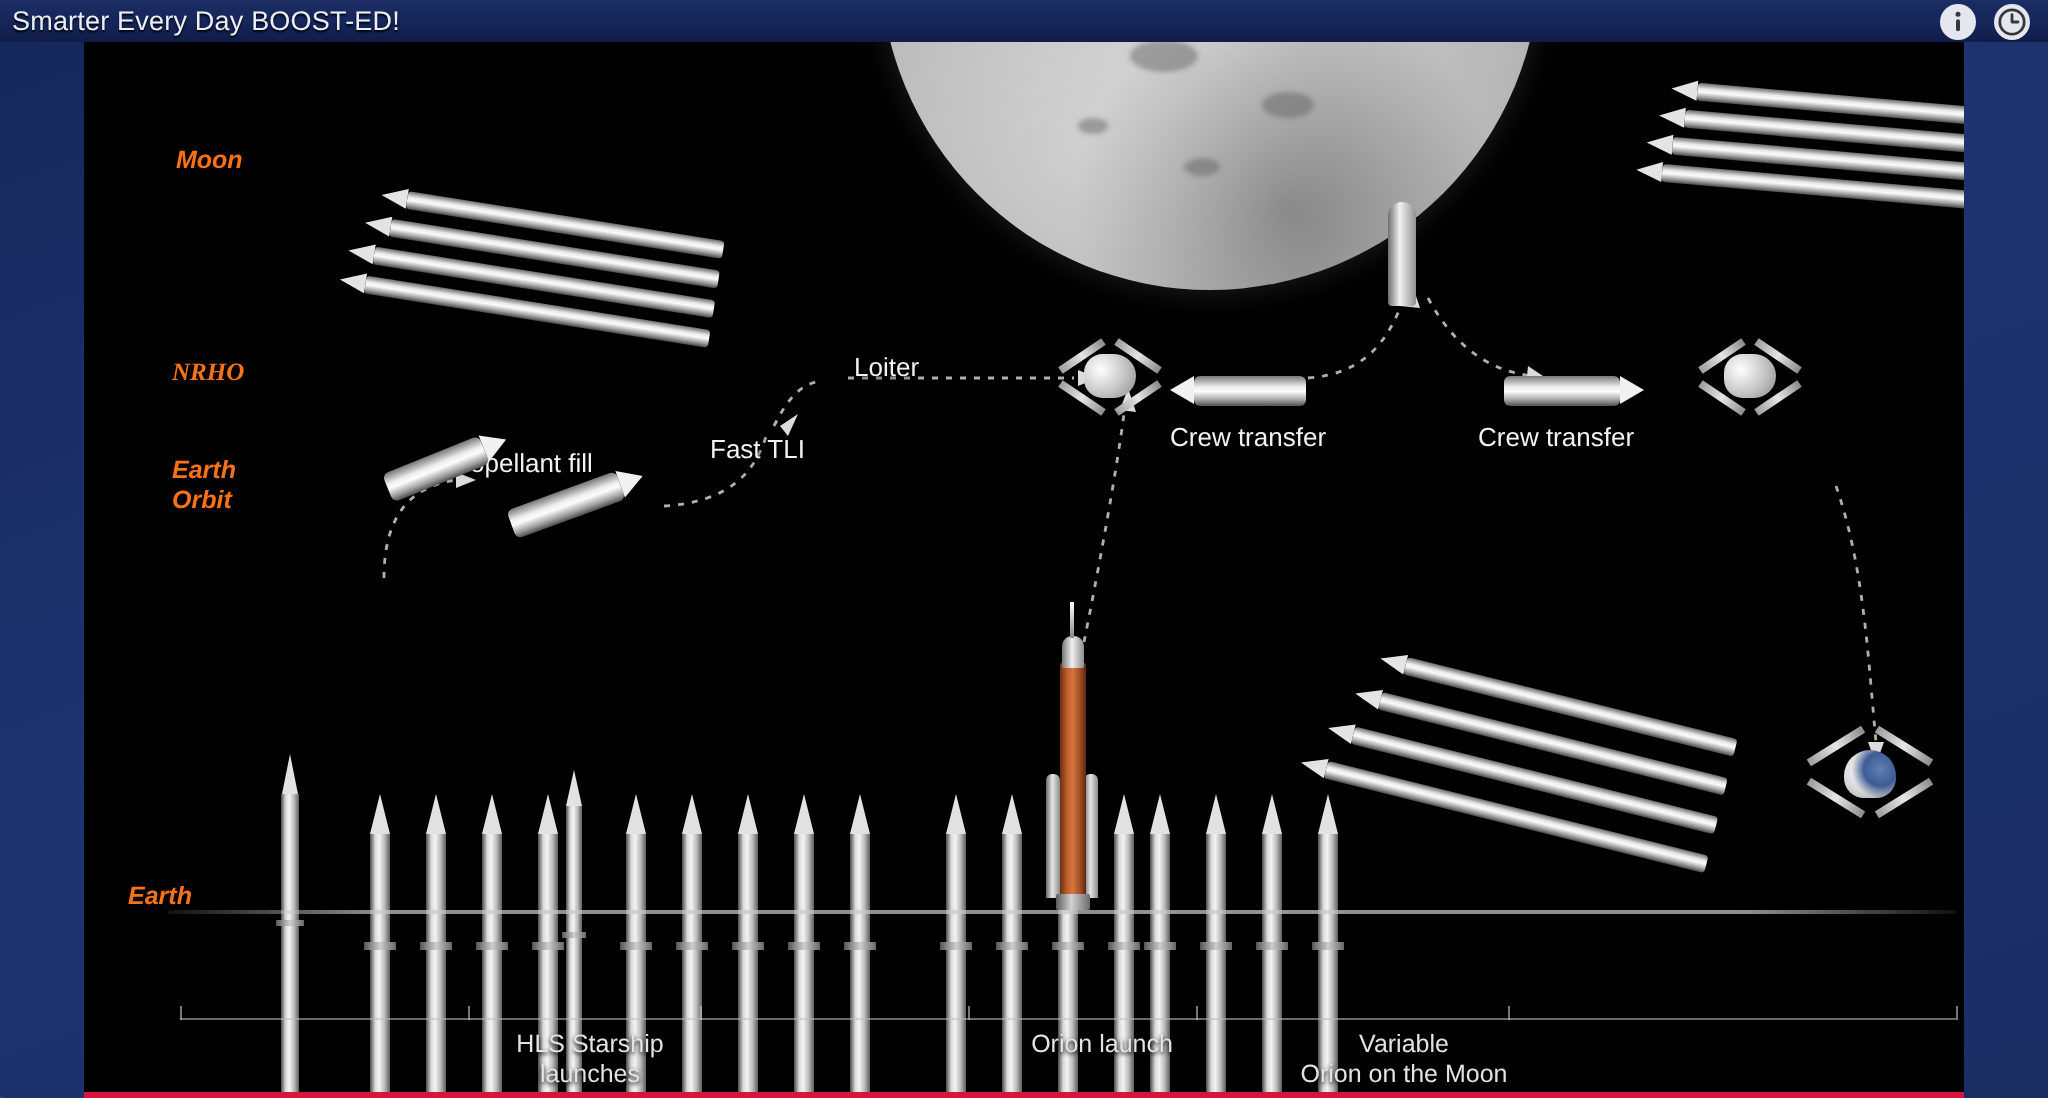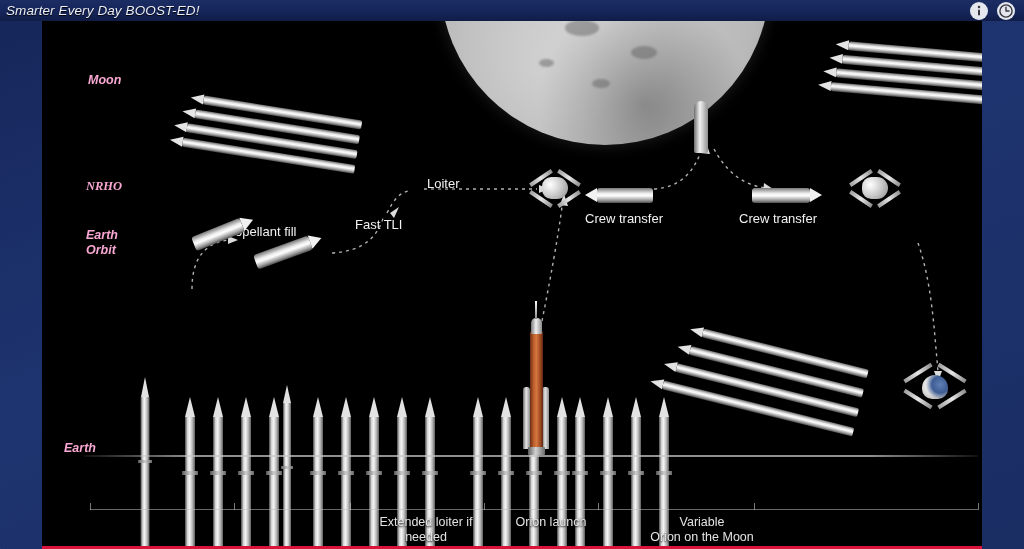--- a/index.html
+++ b/index.html
@@ -16,21 +16,21 @@
   }
 
   
   #titlebar{
     position:absolute; left:0; top:0; width:1024px; height:21px;
     background:linear-gradient(180deg,#1b2d63 0%,#16255a 55%,#101d48 100%);
     display:flex; align-items:center; z-index:40;
   }
   #titlebar .tab-title{
     color:#e9eef8; font-size:13.5px; letter-spacing:.1px;
-    padding-left:6px; white-space:nowrap; text-shadow:0 1px 1px #000;font-style:italic;
+    padding-left:6px; white-space:nowrap; text-shadow:0 1px 1px #000;
   }
   #titlebar .spacer{ flex:1; }
   .hud-icon{
     width:18px; height:18px; border-radius:50%; background:#e4e7ee;
     display:flex; align-items:center; justify-content:center;
     margin-right:9px; flex:none;
   }
   .hud-icon svg{ display:block; }
 
   
@@ -52,21 +52,21 @@
   }
   .crater{ position:absolute; border-radius:50%; background:rgba(90,90,90,.45); filter:blur(1.2px); }
 
   
   #slide-title{
     position:absolute; left:45px; top:22px; color:#fff;
     font-size:22px; font-weight:bold; letter-spacing:.2px;
     text-shadow:0 1px 3px #000;
   }
   .orbit-label{
-    position:absolute; color:#f9a8d4; font-size:12.5px; font-weight:bold;
+    position:absolute; color:#f97316; font-size:12.5px; font-weight:bold;
     font-style:italic; text-shadow:0 1px 2px #000; line-height:1.18;
   }
   #lbl-moon{ left:46px; top:52px; }
   #lbl-nrho{ left:44px; top:158px;font-family:Liberation Serif, serif; }
   #lbl-eorbit{ left:44px; top:207px; }
   #lbl-earth{ left:22px; top:420px; }
 
   .flow-label{
     position:absolute; color:#f2f2f2; font-size:13px; text-align:center;
     text-shadow:0 1px 3px #000; line-height:1.2; white-space:nowrap;
@@ -444,23 +444,23 @@
     <div id="timeline-rule"></div>
     <div class="tick" style="left:48px;"></div>
     <div class="tick" style="left:192px;"></div>
     <div class="tick" style="left:308px;"></div>
     <div class="tick" style="left:442px;"></div>
     <div class="tick" style="left:556px;"></div>
     <div class="tick" style="left:712px;"></div>
     <div class="tick" style="left:936px;"></div>
 
     <div id="timeline">
-      <div class="tl-item" style="left:310px;width:148px;">
-        <span>Extended loiter if</span><br>
-        <span>needed</span>
+      <div class="tl-item" style="left:190px;width:126px;">
+        <span>HLS Starship</span><br>
+        <span>launches</span>
       </div>
       <div class="tl-item" style="left:448px;width:122px;">
         <span>Orion launch</span><br>
         <span></span>
       </div>
       <div class="tl-item" style="left:580px;width:160px;">
         <span>Variable</span><br>
         <span>Orion on the Moon</span>
       </div>
     </div>

